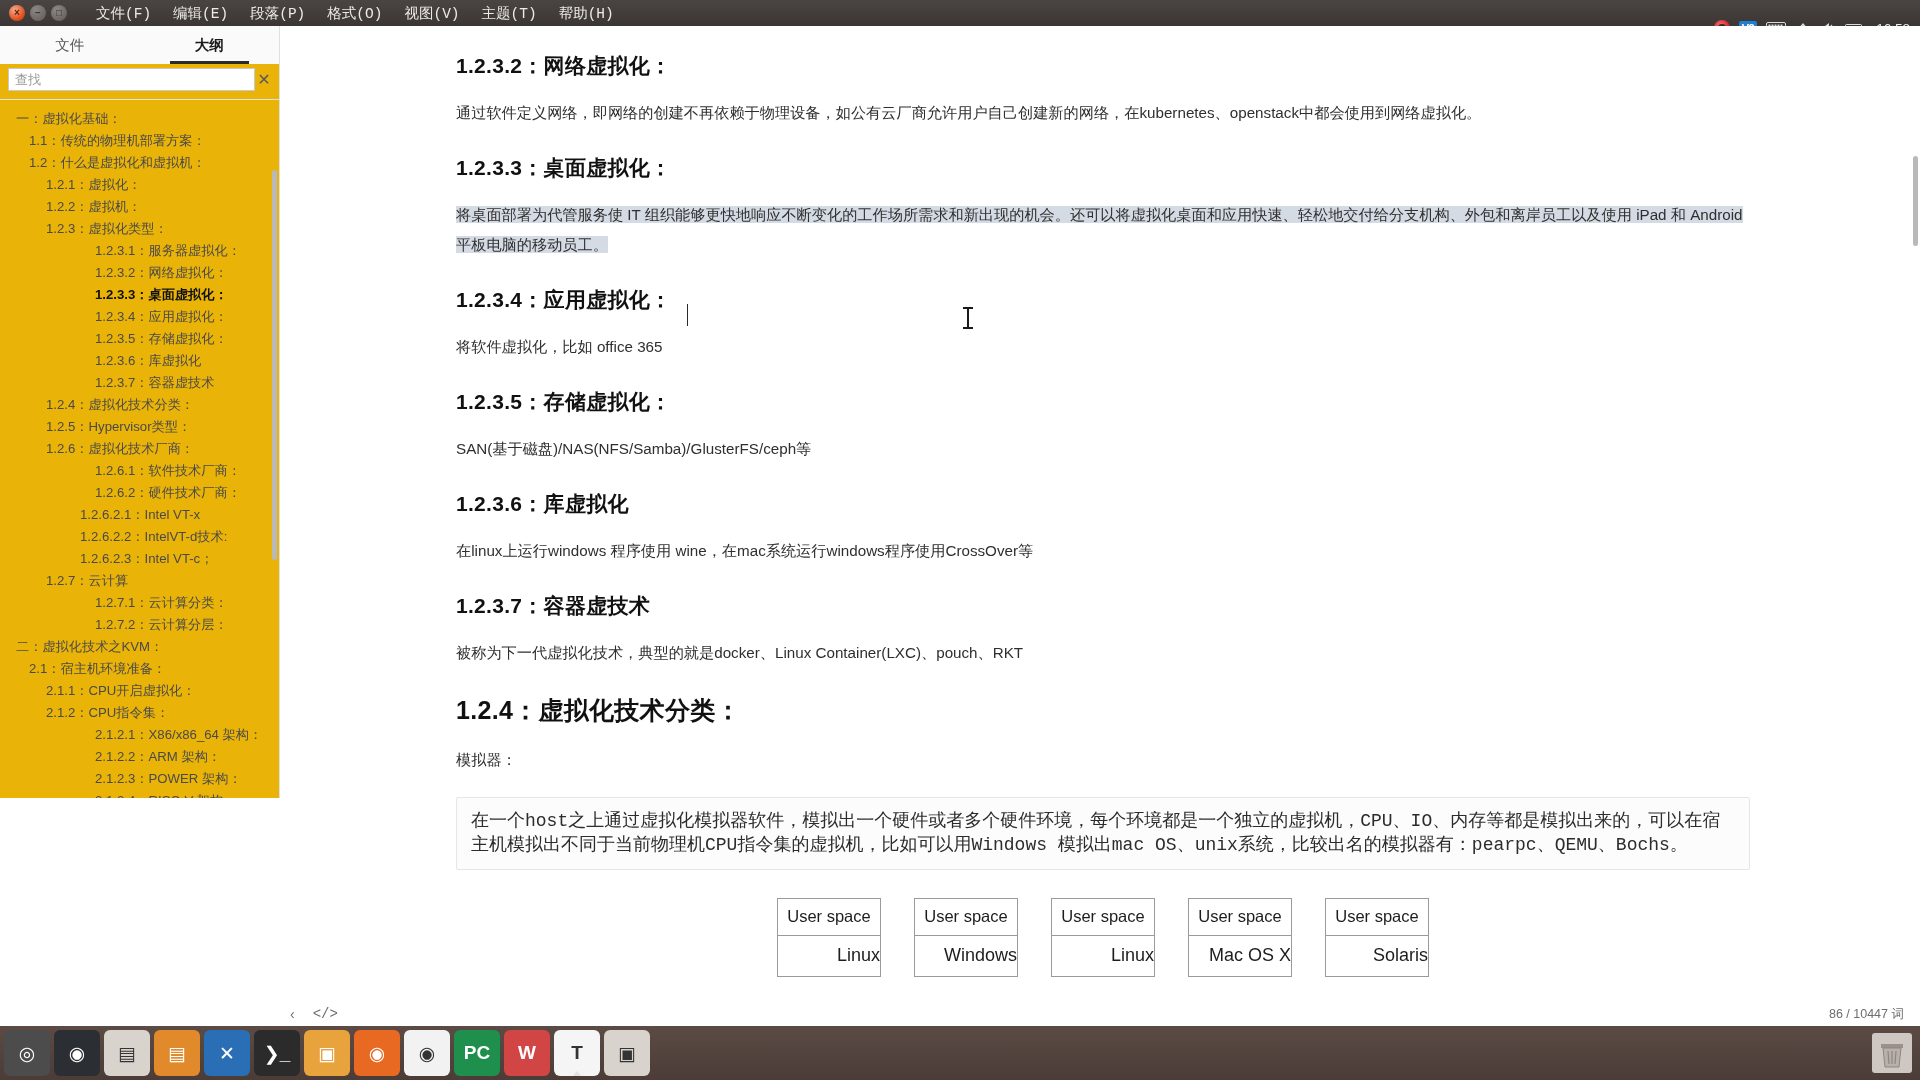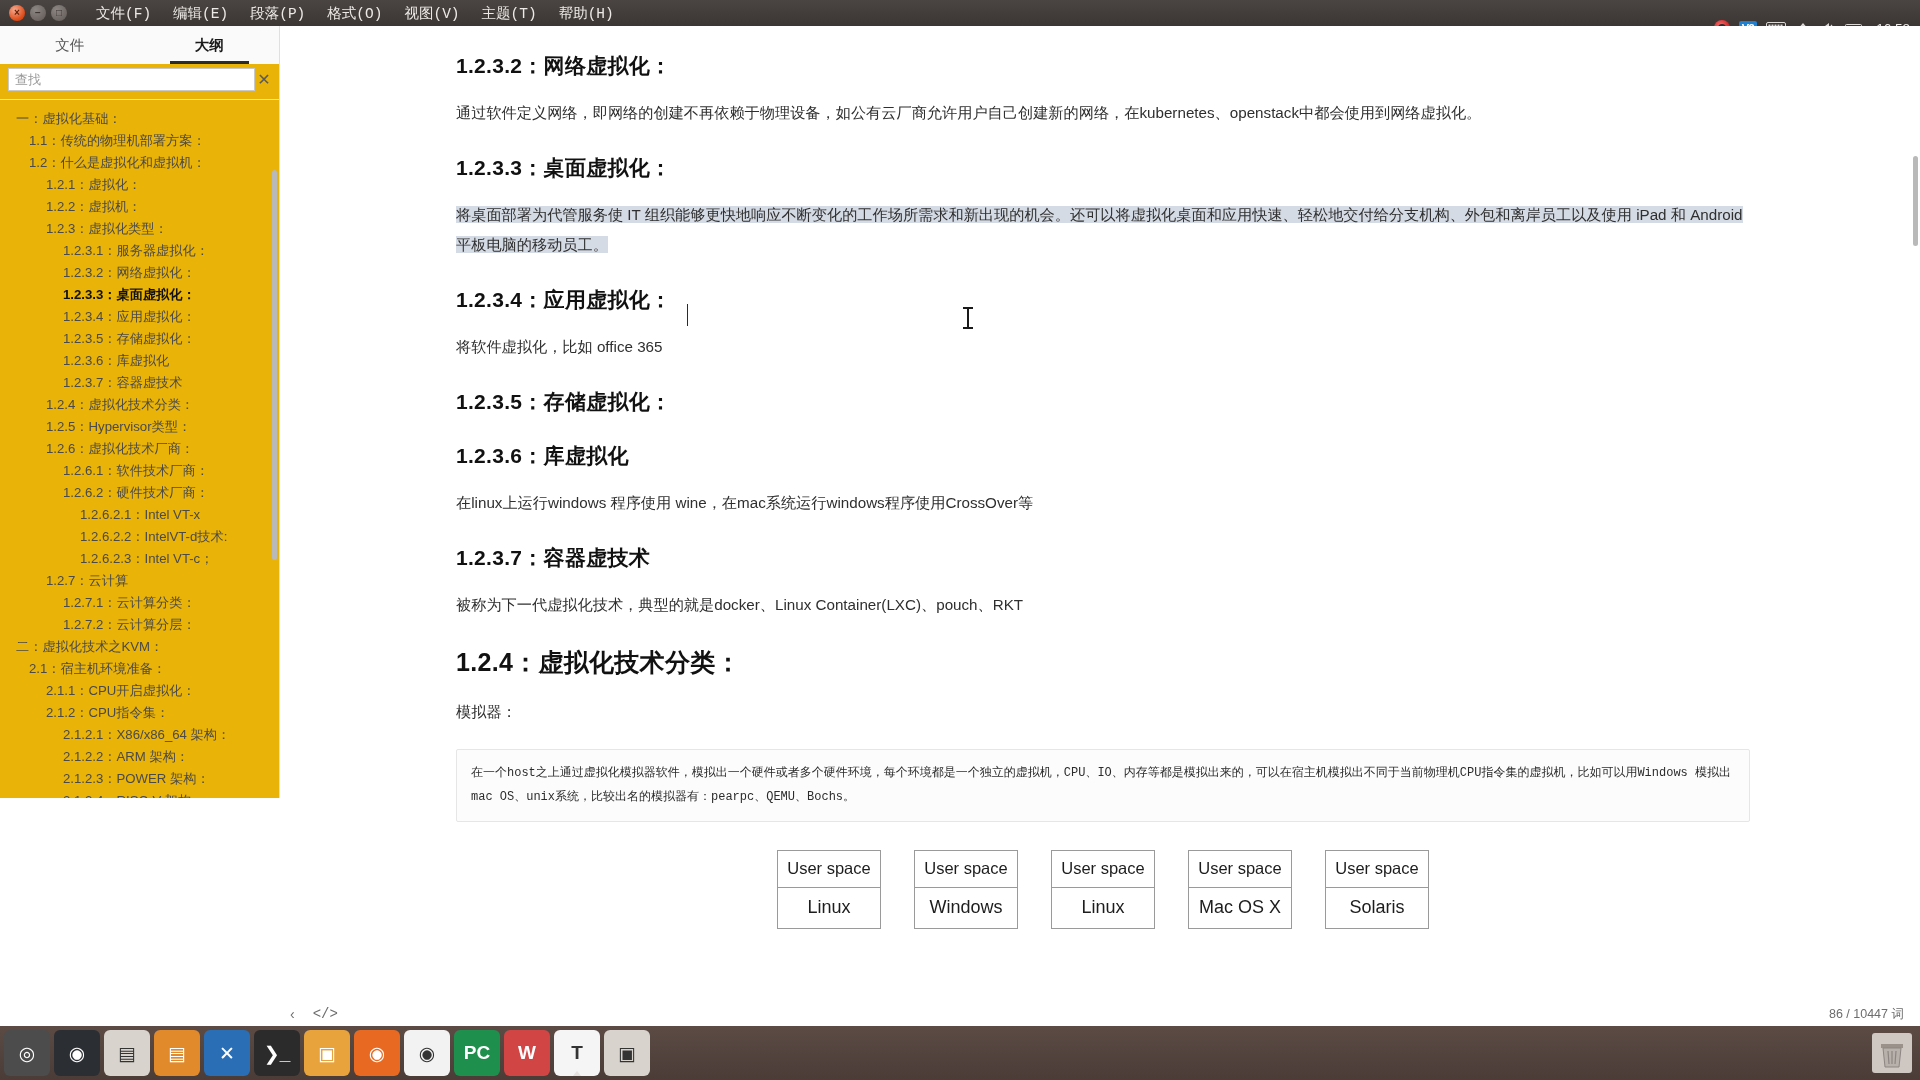--- a/index.html
+++ b/index.html
@@ -60,21 +60,21 @@
               color: #5a5a5a; font-size: 16px; line-height: 1; cursor: default;}
   .sep { height: 1px; background: #e3e3e3; margin: 0; }
   .tree { flex: 1; overflow: hidden; padding-top: 8px; position: relative; }
   .titem { font-size: 13.2px; color: #4a4a4a; line-height: 22px; height: 22px;
            white-space: nowrap; overflow: hidden; text-overflow: ellipsis;
            padding-right: 6px; }
   .titem.sel { color: #111; font-weight: bold; }
   .lvl1 { padding-left: 16px; }
   .lvl2 { padding-left: 29px; }
   .lvl3 { padding-left: 46px; }
-  .lvl4 { padding-left: 63px; }
+  .lvl4 { padding-left: 95px; }
   .lvl5 { padding-left: 80px; }
   .sb-scroll { position:absolute; right: 2px; top: 70px; width: 5px; height: 390px;
                background: #b9b9b9; border-radius: 3px; }
 
   
   .editor {
     position: absolute; top: 26px; left: 280px; width: 1640px; height: 1054px;
     background: #ffffff; overflow: hidden;
   }
   .page { position:absolute; top:0; left:0; width: 1640px; height: 1000px; overflow:hidden;}
@@ -85,30 +85,30 @@
     font-size: 15px; color: #3c3c3c; border-radius: 2px;
   }
   h3.sec { font-size: 21px; font-weight: bold; color: #111; margin: 26px 0 18px 0; letter-spacing: .3px;}
   h3.big { font-size: 25px; }
   p.body { font-size: 15.2px; color: #2f2f2f; line-height: 30px; margin: 0 0 22px 0; }
   p.body.hl span.sel { background: #d5dbe4; }
   .codeblock {
     border: 1px solid #e6e6e6; background: #fcfcfc; border-radius: 2px;
     padding: 11px 14px 12px 14px; margin: 10px 0 0 0;
     font-family: "Liberation Mono", "DejaVu Sans Mono", monospace;
-    font-size: 12px; color: #2c2c2c; line-height: 24px;
+    font-size: 18px; color: #2c2c2c; line-height: 24px;
   }
   .mono { font-family: "Liberation Mono","DejaVu Sans Mono", monospace; font-size: 12.8px;}
 
   
   .osdiagram { display:flex; gap: 33px; justify-content:center; margin-top: 28px; }
   .oscol { width: 104px; }
   .osbox { border: 1.5px solid #9a9a9a; background:#fff; text-align:center;
            font-size: 16.5px; color: #1d1d1d; padding: 8px 0 9px 0; }
-  .osbox.second { border-top: none; font-size: 18px; font-weight: 500; padding: 9px 0 10px 0;}
+  .osbox.second { border-top: none; font-size: 18px; font-weight: 500; padding: 9px 0 10px 0; text-align: right;}
 
   .caret { position:absolute; left: 407px; top: 278px; width: 1px; height: 22px;
            background: #2b2b2b; }
   .ibeam { position:absolute; left: 683px; top: 281px; width: 10px; height: 22px; }
   .ibeam::before{content:""; position:absolute; left:4px; top:0; width:2px; height:22px; background:#1a1a1a;}
   .ibeam::after{content:""; position:absolute; left:0; top:0; width:10px; height:2px; background:#1a1a1a;
                 box-shadow: 0 20px 0 #1a1a1a;}
 
   .ed-scroll { position:absolute; right: 2px; top: 130px; width: 5px; height: 90px;
                background: #b9b9b9; border-radius:3px; }
@@ -270,20 +270,21 @@
         <h3 class="sec">1.2.3.2：网络虚拟化：</h3>
         <p class="body">通过软件定义网络，即网络的创建不再依赖于物理设备，如公有云厂商允许用户自己创建新的网络，在kubernetes、openstack中都会使用到网络虚拟化。</p>
 
         <h3 class="sec">1.2.3.3：桌面虚拟化：</h3>
         <p class="body hl"><span class="sel">将桌面部署为代管服务使 IT 组织能够更快地响应不断变化的工作场所需求和新出现的机会。还可以将虚拟化桌面和应用快速、轻松地交付给分支机构、外包和离岸员工以及使用 iPad 和 Android 平板电脑的移动员工。</span></p>
 
         <h3 class="sec">1.2.3.4：应用虚拟化：</h3>
         <p class="body">将软件虚拟化，比如 office 365</p>
 
         <h3 class="sec">1.2.3.5：存储虚拟化：</h3>
+        <p class="body">SAN(基于磁盘)/NAS(NFS/Samba)/GlusterFS/ceph等</p>
 
         <h3 class="sec">1.2.3.6：库虚拟化</h3>
         <p class="body">在linux上运行windows 程序使用 wine，在mac系统运行windows程序使用CrossOver等</p>
 
         <h3 class="sec">1.2.3.7：容器虚技术</h3>
         <p class="body">被称为下一代虚拟化技术，典型的就是docker、Linux Container(LXC)、pouch、RKT</p>
 
         <h3 class="sec big">1.2.4：虚拟化技术分类：</h3>
         <p class="body">模拟器：</p>
 

